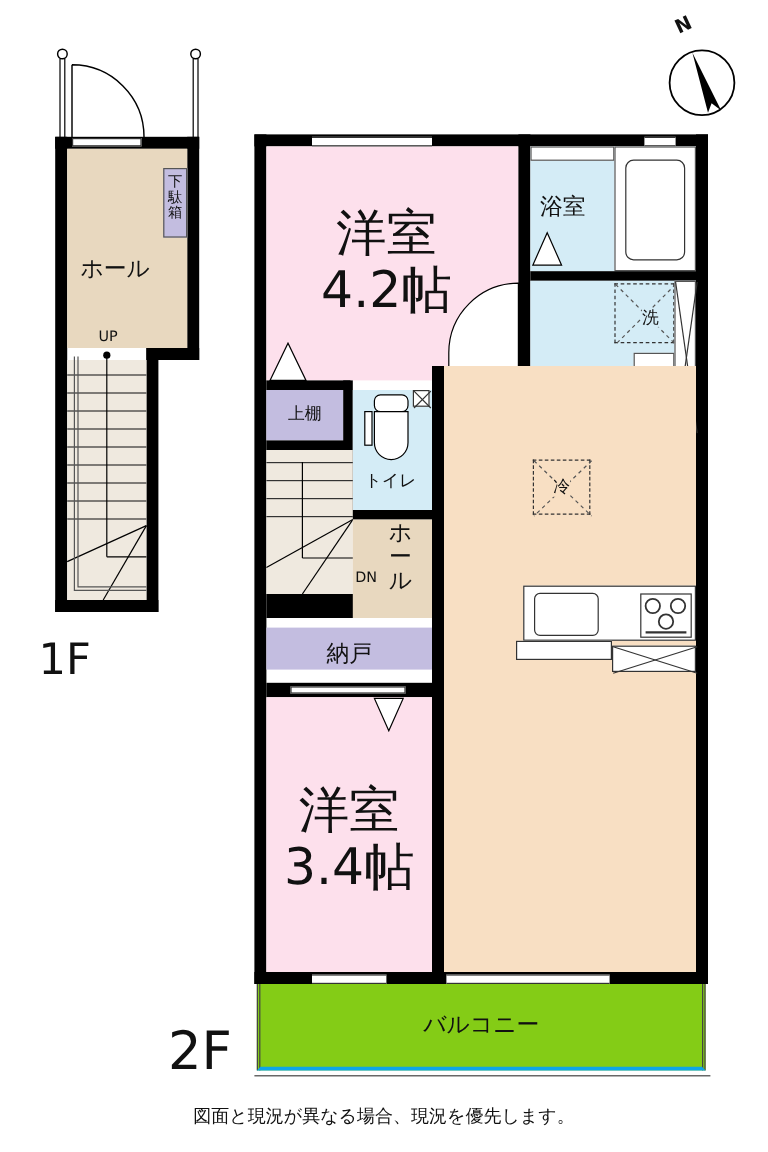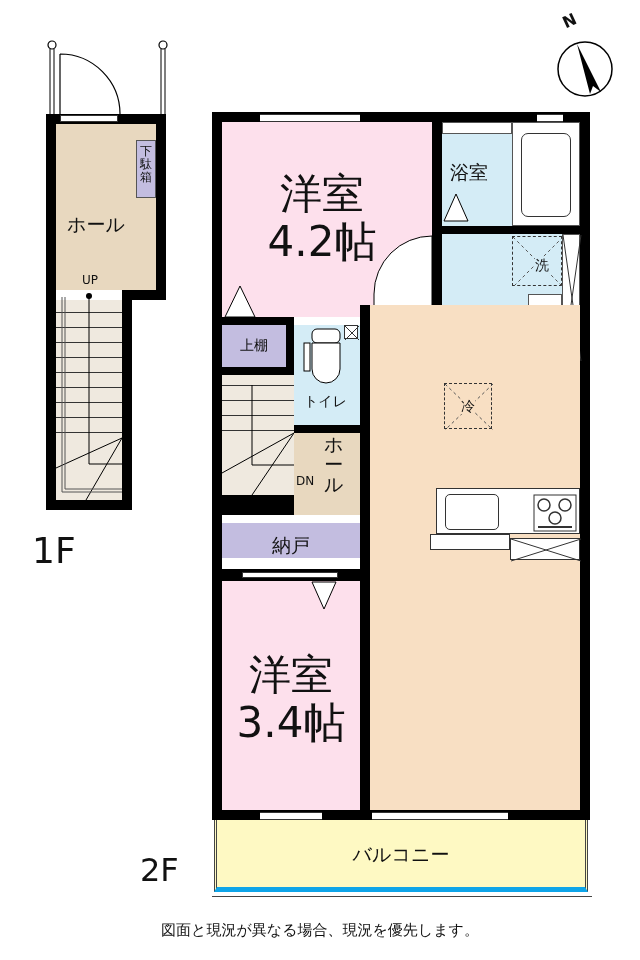--- a/index.html
+++ b/index.html
@@ -213,20 +213,20 @@
     <svg style="left:0;top:0;" width="70" height="22">
         <line x1="0" y1="0" x2="70" y2="22" stroke="#333"></line>
         <line x1="70" y1="0" x2="0" y2="22" stroke="#333"></line>
       </svg>
   </div>
 </div>
 
 <div class="win" style="left:260px;top:812px;width:62px;height:6px;"></div>
 <div class="win" style="left:372px;top:812px;width:136px;height:6px;"></div>
 
-<div class="room" style="left:214px;top:820px;width:374px;height:72px;background:#fef9c3;border-left:3px double #444;border-right:3px double #444;border-bottom:5px solid #0ea5e9;">
+<div class="room" style="left:214px;top:820px;width:374px;height:72px;background:#84cc16;border-left:3px double #444;border-right:3px double #444;border-bottom:3px solid #0ea5e9;">
   <div class="lbl mid" style="left:0;right:0;top:24px;">バルコニー</div>
 </div>
 <div class="abs" style="left:212px;top:896px;width:380px;height:0;border-top:1px solid #444;"></div>
 
-<div class="lbl big" style="left:140px;top:852px;font-size:32px;">2F</div>
+<div class="lbl big" style="left:140px;top:852px;font-size:44px;">2F</div>
 
 <div class="lbl" style="left:0;right:0;top:922px;font-size:15px;">図面と現況が異なる場合、現況を優先します。</div>
 
 </body></html>

